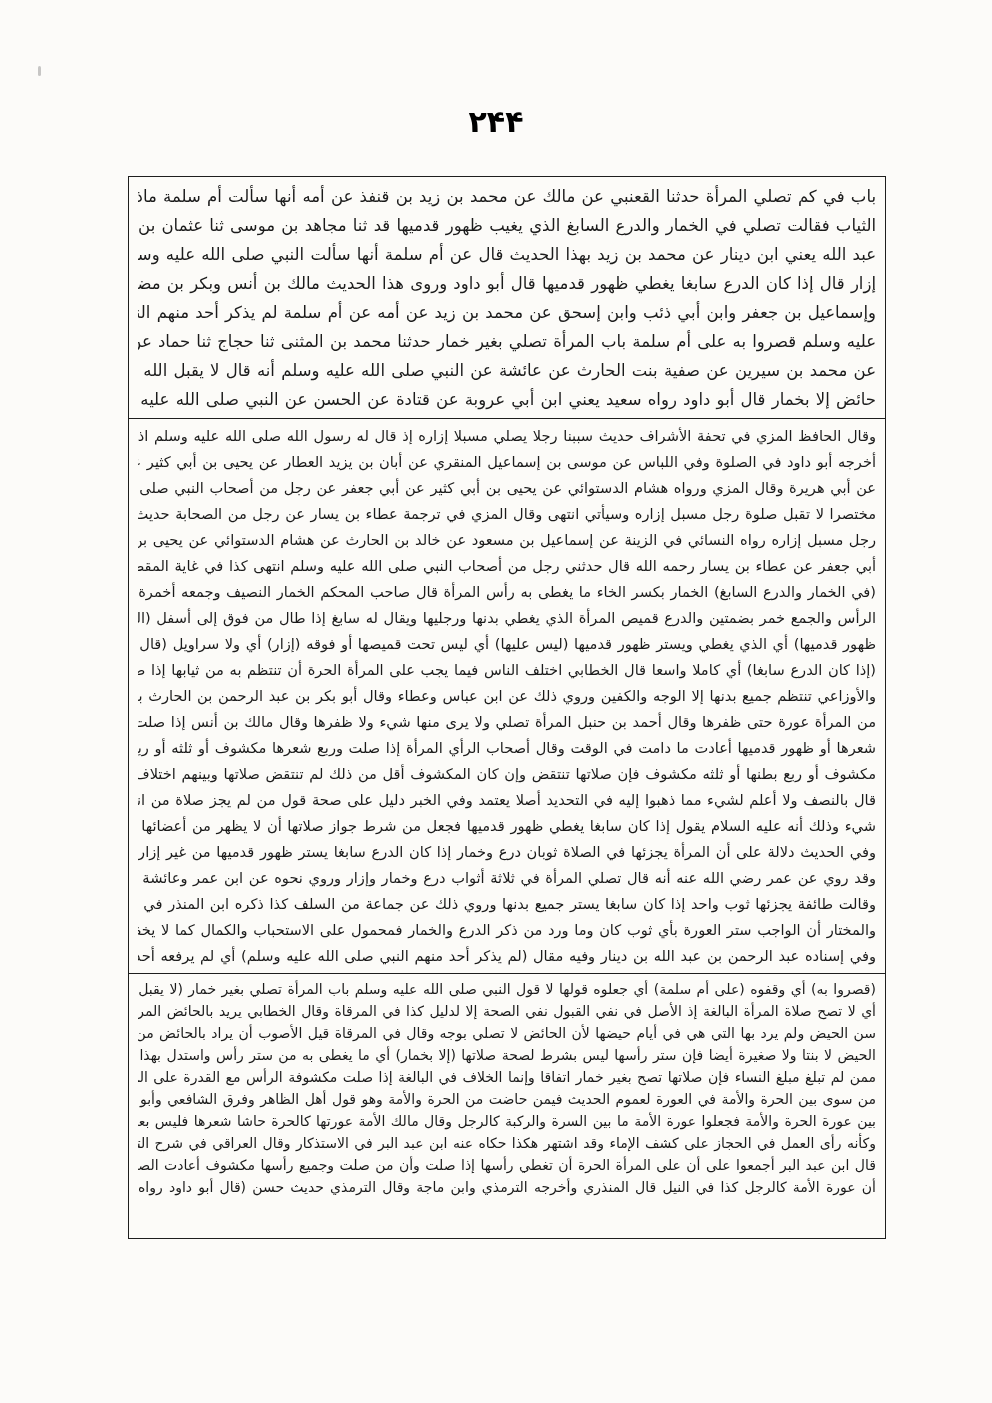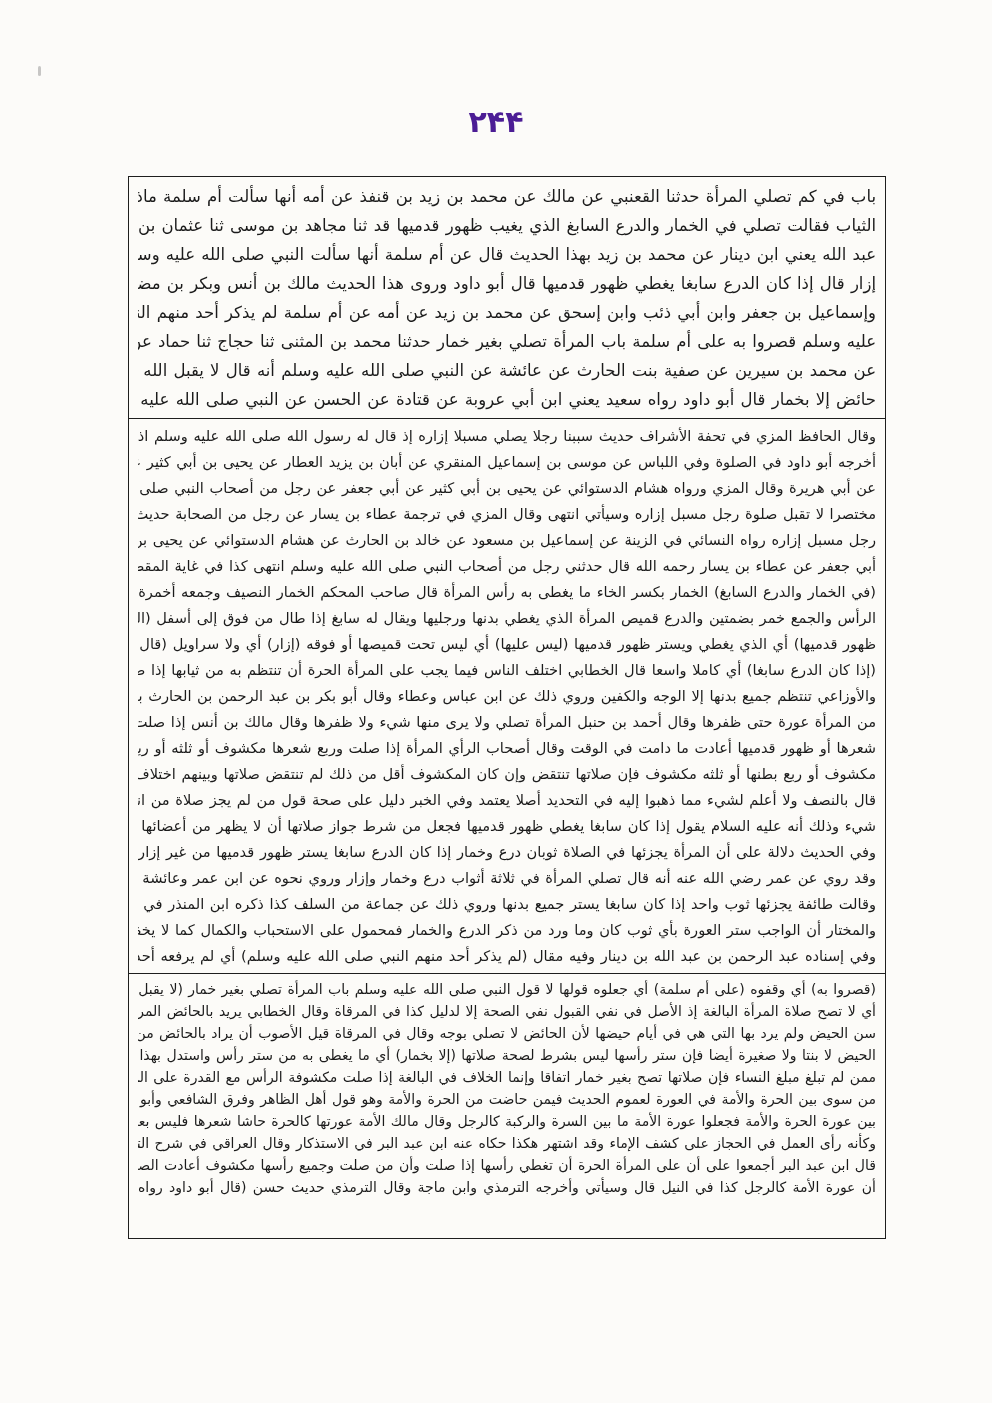--- a/index.html
+++ b/index.html
@@ -21,21 +21,21 @@
   }
   .page-number {
     position: absolute;
     top: 104px;
     left: 0;
     width: 100%;
     text-align: center;
     font-size: 30px;
     font-weight: bold;
     letter-spacing: 2px;
-    color: #4c1d95;
+    color: #000000;
   }
   .text-frame {
     position: absolute;
     left: 128px;
     top: 176px;
     width: 758px;
     height: 1063px;
     border: 1.6px solid #1e1e1e;
     box-sizing: border-box;
     padding: 5px 9px 4px 9px;
@@ -134,17 +134,17 @@
     <div class="section section-sharh-lower">
         <div class="line">(قصروا به) أي وقفوه (على أم سلمة) أي جعلوه قولها لا قول النبي صلى الله عليه وسلم باب المرأة تصلي بغير خمار (لا يقبل الله صلاة حائض)</div>
         <div class="line">أي لا تصح صلاة المرأة البالغة إذ الأصل في نفي القبول نفي الصحة إلا لدليل كذا في المرقاة وقال الخطابي يريد بالحائض المرأة التي بلغت</div>
         <div class="line">سن الحيض ولم يرد بها التي هي في أيام حيضها لأن الحائض لا تصلي بوجه وقال في المرقاة قيل الأصوب أن يراد بالحائض من شأنها</div>
         <div class="line">الحيض لا بنتا ولا صغيرة أيضا فإن ستر رأسها ليس بشرط لصحة صلاتها (إلا بخمار) أي ما يغطى به من ستر رأس واستدل بهذا الحديث</div>
         <div class="line">ممن لم تبلغ مبلغ النساء فإن صلاتها تصح بغير خمار اتفاقا وإنما الخلاف في البالغة إذا صلت مكشوفة الرأس مع القدرة على الستر</div>
         <div class="line">من سوى بين الحرة والأمة في العورة لعموم الحديث فيمن حاضت من الحرة والأمة وهو قول أهل الظاهر وفرق الشافعي وأبو حنيفة والجمهور</div>
         <div class="line">بين عورة الحرة والأمة فجعلوا عورة الأمة ما بين السرة والركبة كالرجل وقال مالك الأمة عورتها كالحرة حاشا شعرها فليس بعورة</div>
         <div class="line">وكأنه رأى العمل في الحجاز على كشف الإماء وقد اشتهر هكذا حكاه عنه ابن عبد البر في الاستذكار وقال العراقي في شرح الترمذي والمشهور عنه</div>
         <div class="line">قال ابن عبد البر أجمعوا على أن على المرأة الحرة أن تغطي رأسها إذا صلت وأن من صلت وجميع رأسها مكشوف أعادت الصلاة</div>
-        <div class="line">أن عورة الأمة كالرجل كذا في النيل قال وسيأتي وأخرجه الترمذي وابن ماجة وقال الترمذي حديث حسن (قال أبو داود رواه</div>
+        <div class="line">أن عورة الأمة كالرجل كذا في النيل قال المنذري وأخرجه الترمذي وابن ماجة وقال الترمذي حديث حسن (قال أبو داود رواه</div>
       </div>
 
   </div>
 </div>
 
 </body></html>

